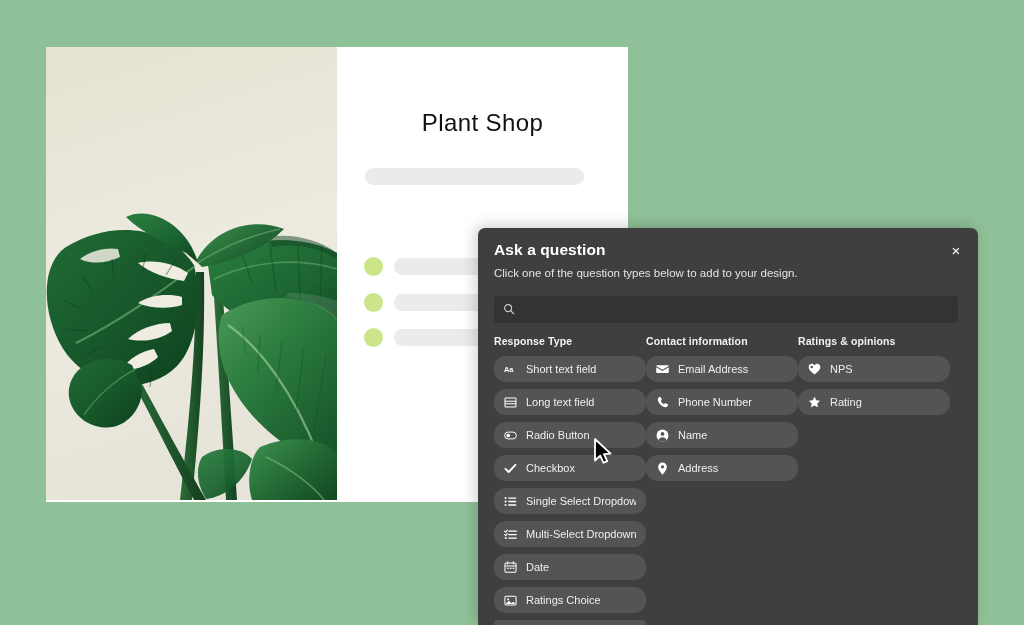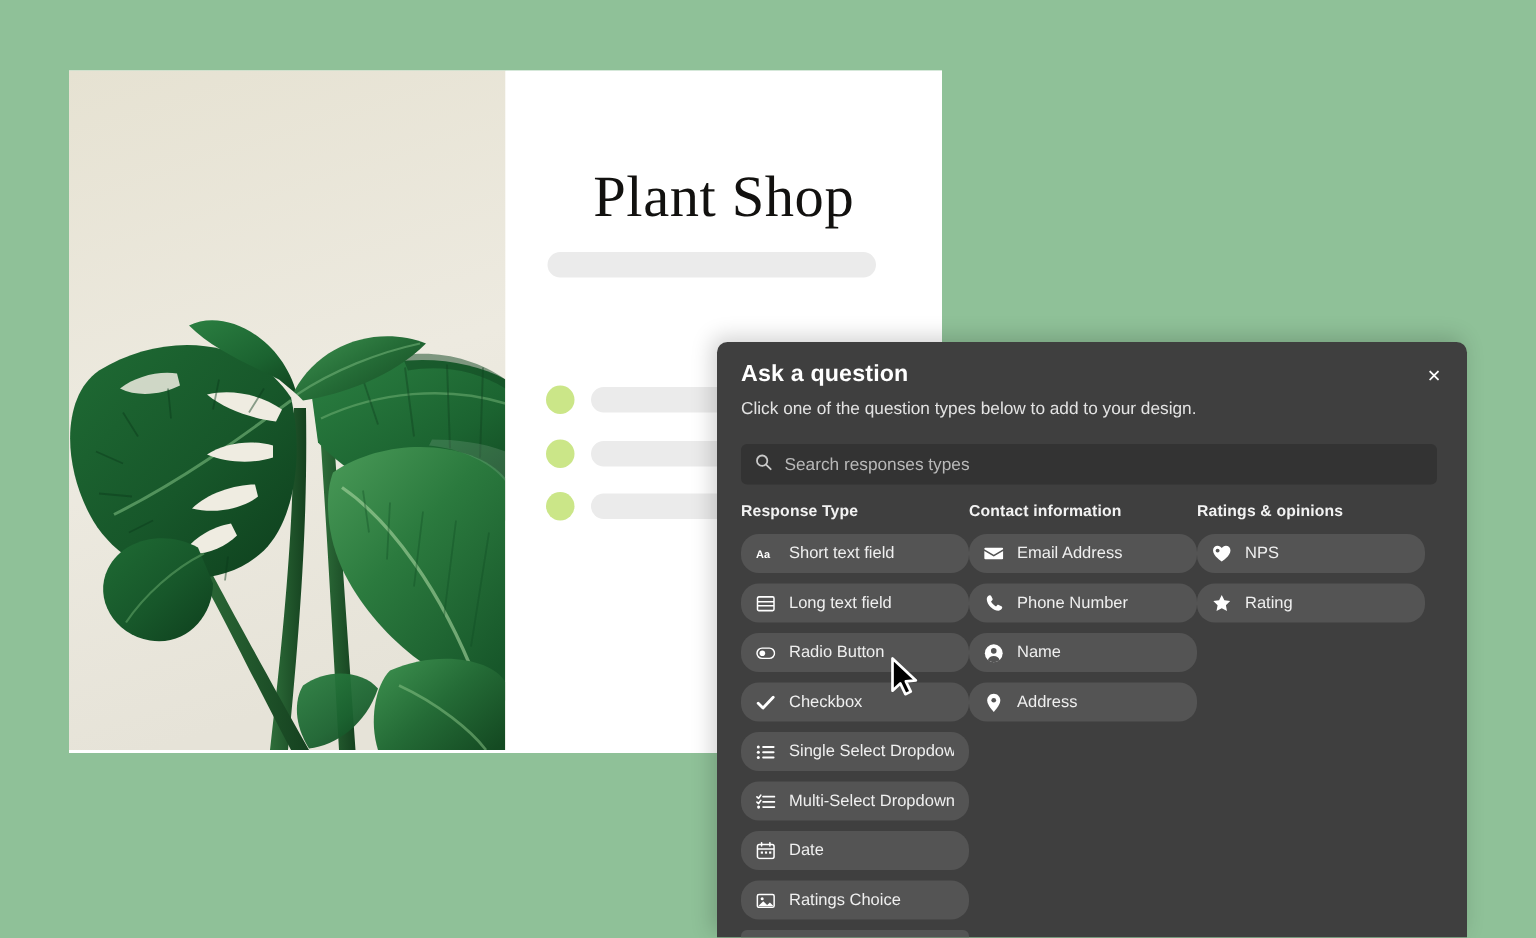--- a/index.html
+++ b/index.html
@@ -48,22 +48,22 @@
     position: relative;
     flex: 1 1 auto;
     background: #ffffff;
   }
   #shop-title {
     position: absolute;
     left: 0;
     right: 0;
     top: 62px;
     text-align: center;
-    font-family: Liberation Serif, serif;
-    font-size: 39px;
+    font-family: Liberation Sans, sans-serif;
+    font-size: 24px;
     letter-spacing: 0.4px;
     color: #12110f;
     white-space: nowrap;
   }
   .skeleton-bar {
     position: absolute;
     background: #ebebeb;
     border-radius: 9px;
     height: 17px;
   }
@@ -331,21 +331,20 @@
   <div id="dialog-subtitle">Click one of the question types below to add to your design.</div>
   <div id="close-button">×</div>
 
   <div id="search-wrap">
     <span>
       <svg width="12" height="12" viewBox="0 0 16 16" fill="none" stroke="#c9c9c9" stroke-width="1.6">
         <circle cx="6.8" cy="6.8" r="4.6"></circle>
         <line x1="10.3" y1="10.3" x2="14.4" y2="14.4" stroke-linecap="round"></line>
       </svg>
     </span>
-    <input id="search-input" type="text" placeholder="Search responses types" style="">
   </div>
 
   <div id="columns">
 
     <div class="column">
       <div class="column-header">Response Type</div>
 
       <div class="type-button">
         <span class="type-icon">
           <svg width="13" height="10" viewBox="0 0 16 12" fill="#ffffff">

